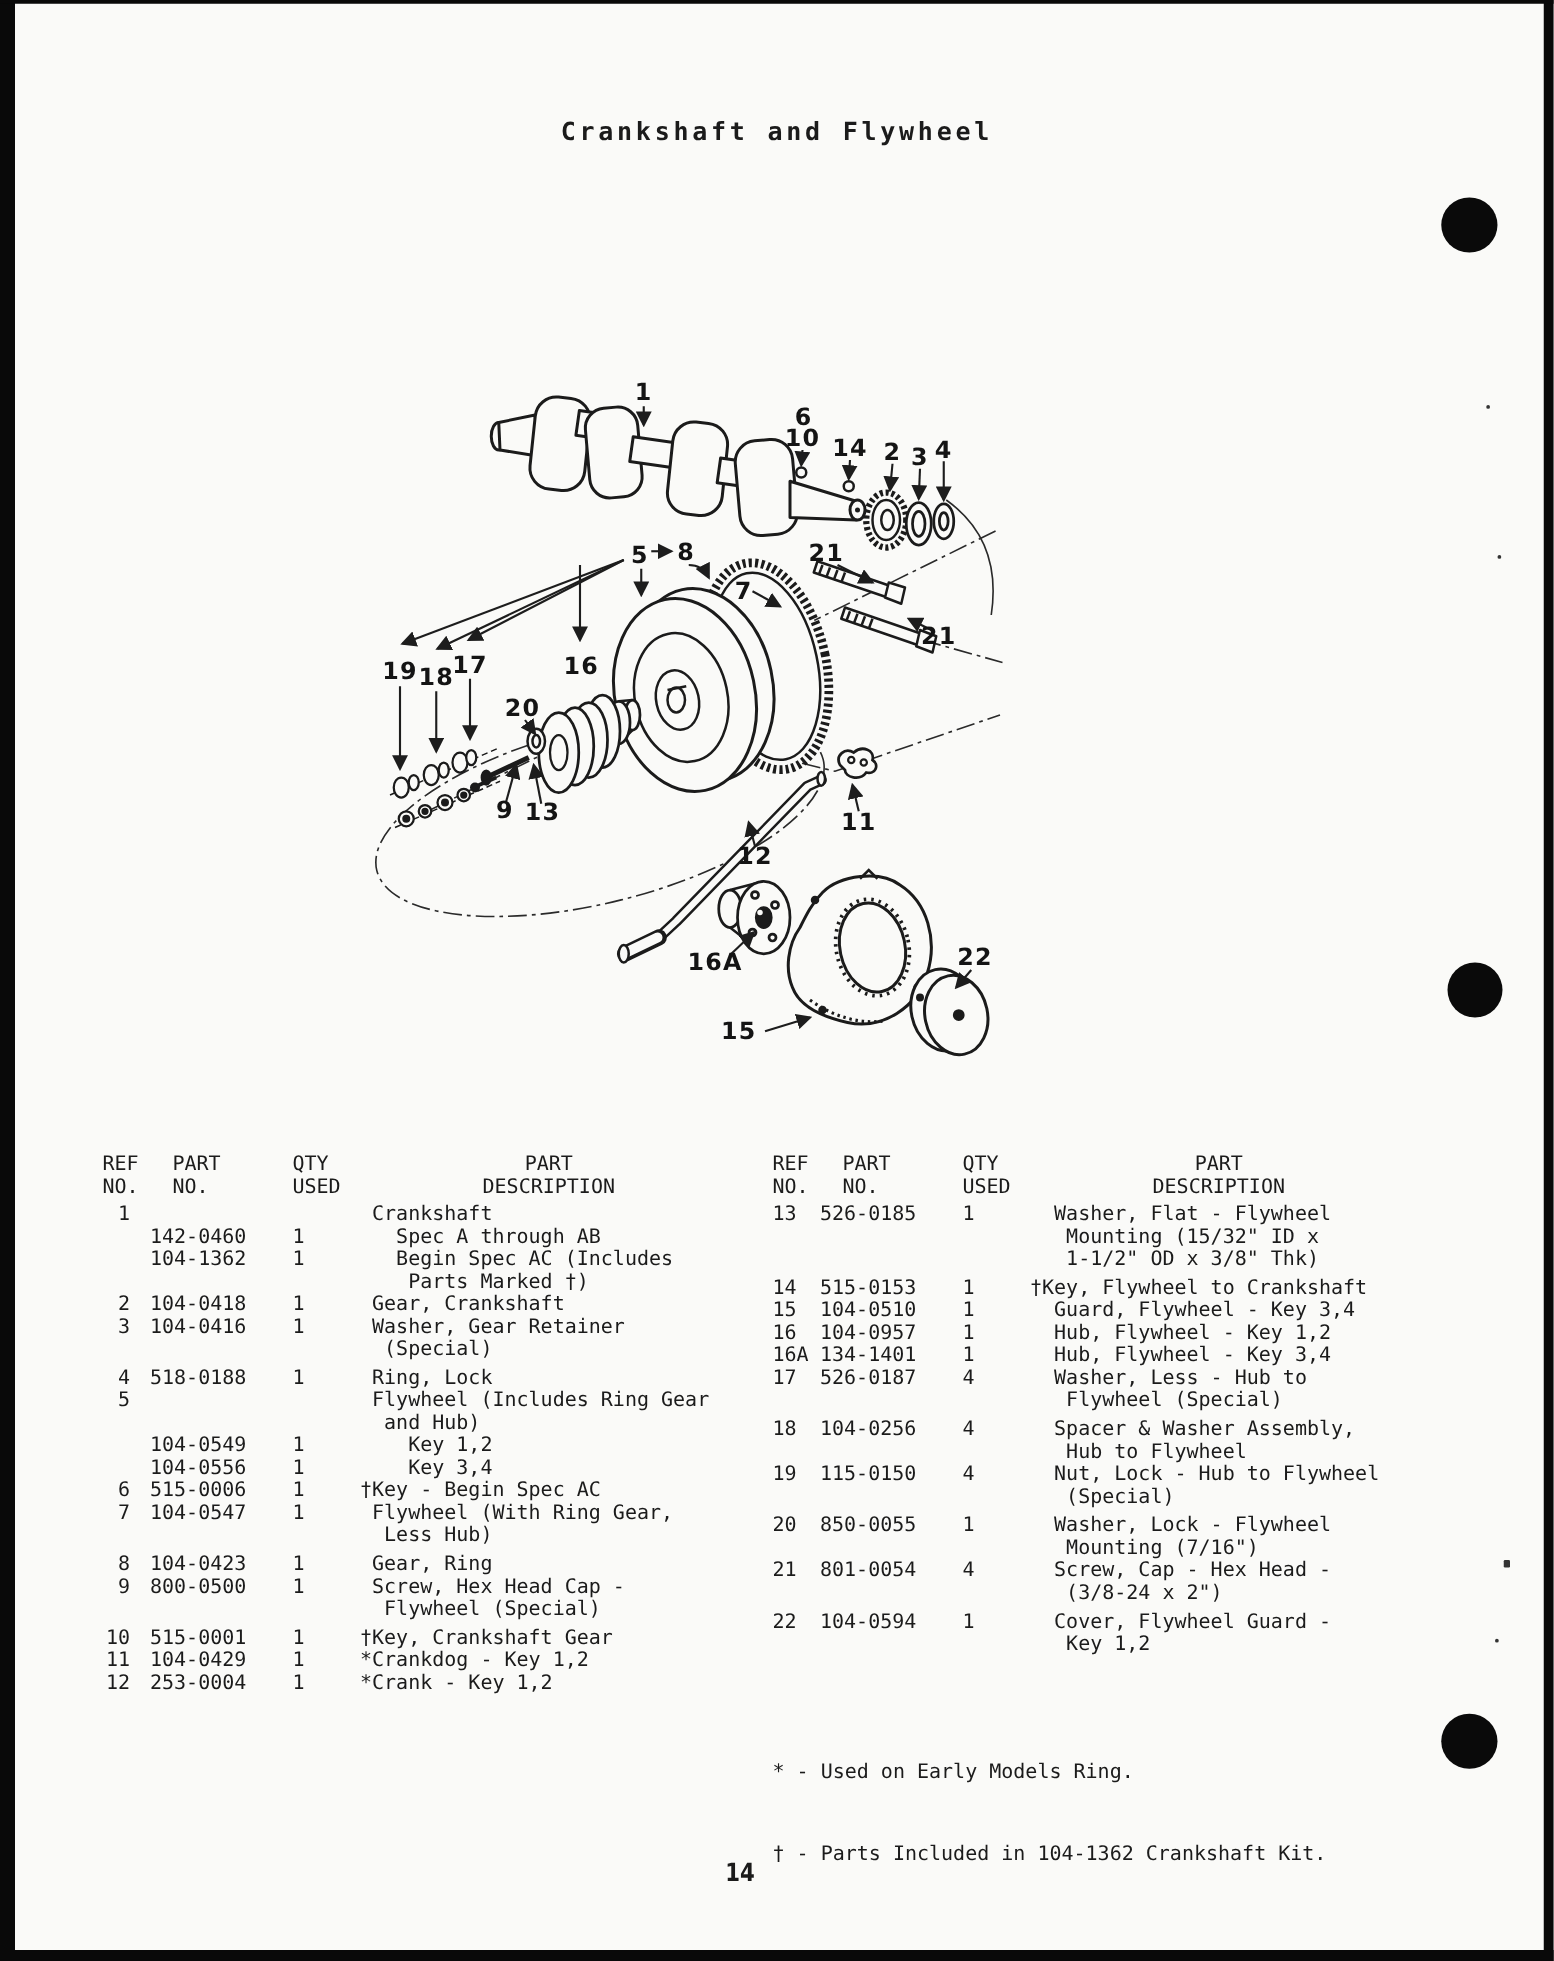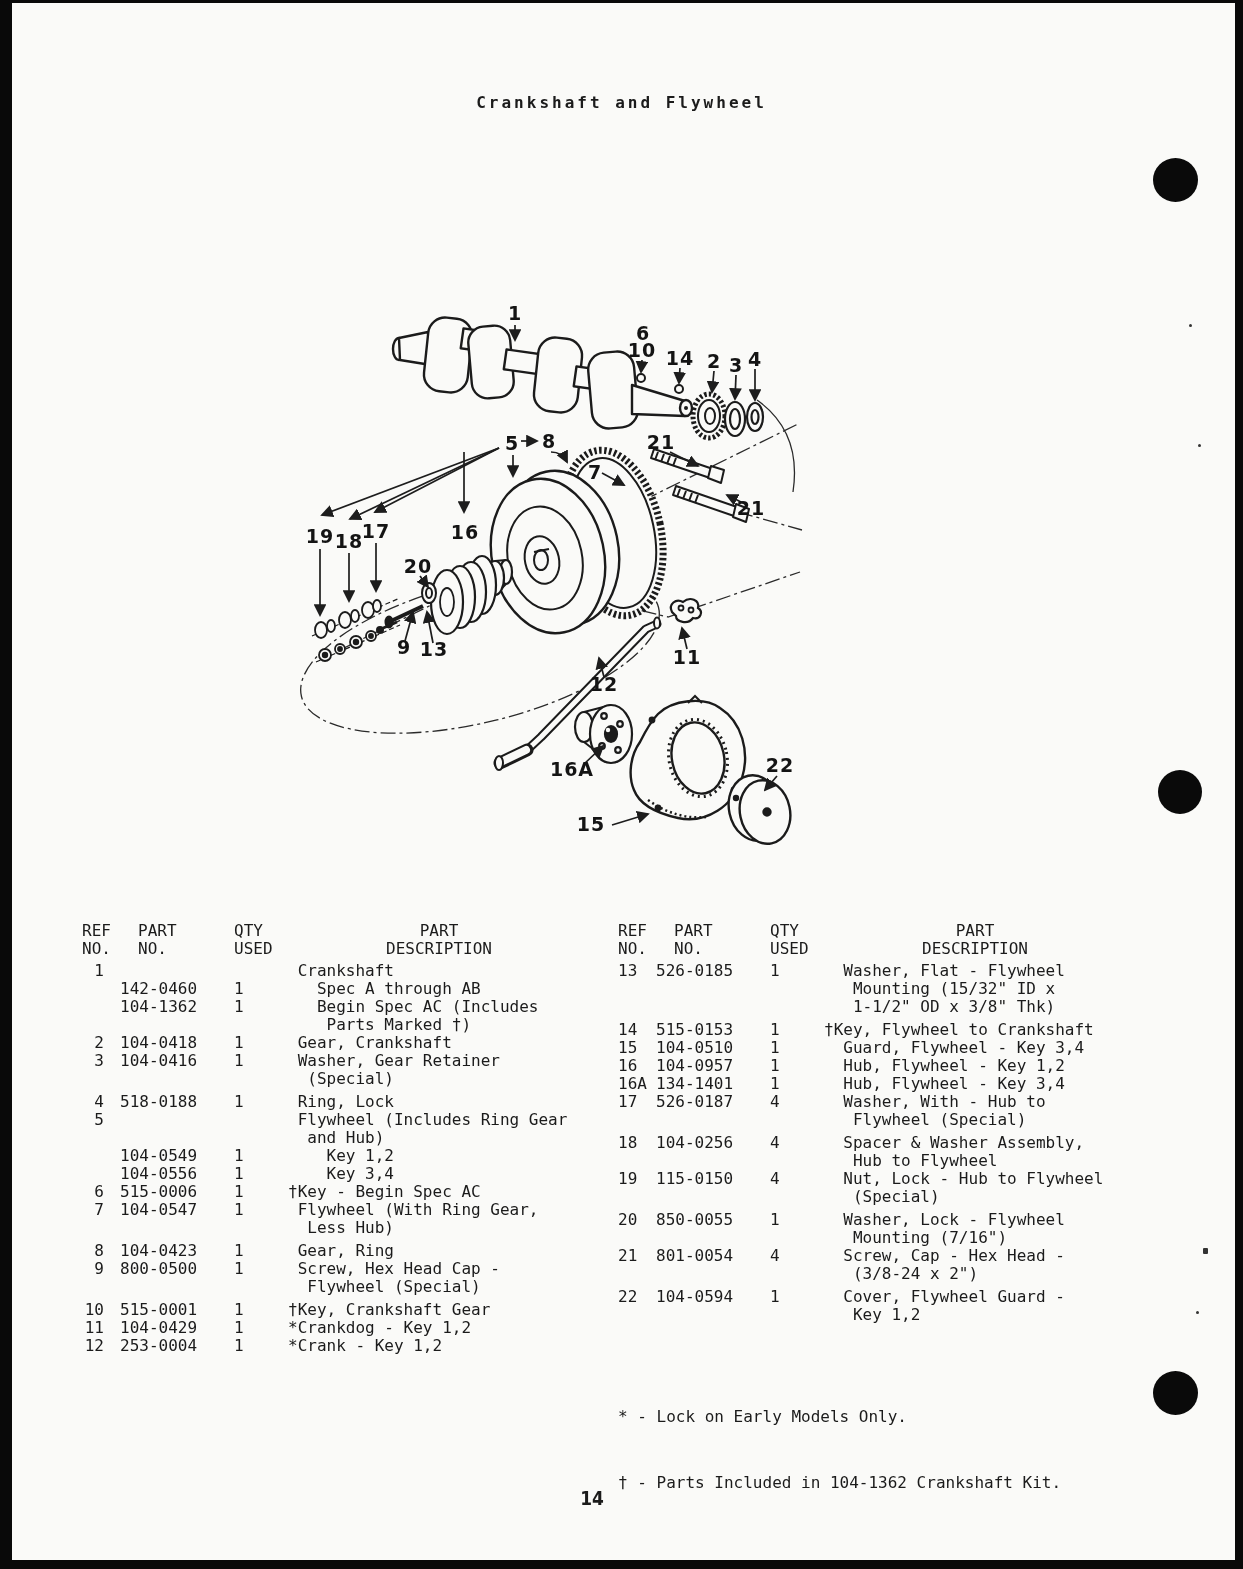--- a/index.html
+++ b/index.html
@@ -16,21 +16,21 @@
   #edge-left{left:0;top:0;width:12px;height:1569px;}
   #edge-right{right:0;top:0;width:8px;height:1569px;}
   #edge-top{left:0;top:0;width:1243px;height:3px;}
   #edge-bottom{left:0;top:1560px;width:1243px;height:9px;}
   .reg-dot{position:absolute;background:#0a0a0a;border-radius:50%;}
   .speck{position:absolute;background:#333;border-radius:50%;width:3px;height:3px;}
 
   #page-title{
     position:absolute;left:0;top:93px;width:1243px;
     text-align:center;
-    font-size:16px;font-weight:bold;letter-spacing:3px;
+    font-size:20px;font-weight:bold;letter-spacing:3px;
     white-space:pre;
   }
 
   #diagram{position:absolute;left:290px;top:300px;}
   #diagram .callout{
     font-family:"DejaVu Sans", sans-serif;
     font-weight:700;font-size:19px;fill:#141414;
     text-anchor:middle;letter-spacing:1px;
   }
 
@@ -347,33 +347,33 @@
     </div>
   </div>
   <div class="rows">
       <div class="tr"><span class="c-ref">13</span><span class="c-part">526-0185</span><span class="c-qty">1</span><span class="c-desc">  Washer, Flat - Flywheel</span></div>
       <div class="tr"><span class="c-ref"></span><span class="c-part"></span><span class="c-qty"></span><span class="c-desc">   Mounting (15/32" ID x</span></div>
       <div class="tr"><span class="c-ref"></span><span class="c-part"></span><span class="c-qty"></span><span class="c-desc">   1-1/2" OD x 3/8" Thk)</span></div>
       <div class="tr gap"><span class="c-ref">14</span><span class="c-part">515-0153</span><span class="c-qty">1</span><span class="c-desc">†Key, Flywheel to Crankshaft</span></div>
       <div class="tr"><span class="c-ref">15</span><span class="c-part">104-0510</span><span class="c-qty">1</span><span class="c-desc">  Guard, Flywheel - Key 3,4</span></div>
       <div class="tr"><span class="c-ref">16</span><span class="c-part">104-0957</span><span class="c-qty">1</span><span class="c-desc">  Hub, Flywheel - Key 1,2</span></div>
       <div class="tr"><span class="c-ref">16A</span><span class="c-part">134-1401</span><span class="c-qty">1</span><span class="c-desc">  Hub, Flywheel - Key 3,4</span></div>
-      <div class="tr"><span class="c-ref">17</span><span class="c-part">526-0187</span><span class="c-qty">4</span><span class="c-desc">  Washer, With - Hub to</span></div>
+      <div class="tr"><span class="c-ref">17</span><span class="c-part">526-0187</span><span class="c-qty">4</span><span class="c-desc">  Washer, Less - Hub to</span></div>
       <div class="tr"><span class="c-ref"></span><span class="c-part"></span><span class="c-qty"></span><span class="c-desc">   Flywheel (Special)</span></div>
       <div class="tr gap"><span class="c-ref">18</span><span class="c-part">104-0256</span><span class="c-qty">4</span><span class="c-desc">  Spacer &amp; Washer Assembly,</span></div>
       <div class="tr"><span class="c-ref"></span><span class="c-part"></span><span class="c-qty"></span><span class="c-desc">   Hub to Flywheel</span></div>
       <div class="tr"><span class="c-ref">19</span><span class="c-part">115-0150</span><span class="c-qty">4</span><span class="c-desc">  Nut, Lock - Hub to Flywheel</span></div>
       <div class="tr"><span class="c-ref"></span><span class="c-part"></span><span class="c-qty"></span><span class="c-desc">   (Special)</span></div>
       <div class="tr gap"><span class="c-ref">20</span><span class="c-part">850-0055</span><span class="c-qty">1</span><span class="c-desc">  Washer, Lock - Flywheel</span></div>
       <div class="tr"><span class="c-ref"></span><span class="c-part"></span><span class="c-qty"></span><span class="c-desc">   Mounting (7/16")</span></div>
       <div class="tr"><span class="c-ref">21</span><span class="c-part">801-0054</span><span class="c-qty">4</span><span class="c-desc">  Screw, Cap - Hex Head -</span></div>
       <div class="tr"><span class="c-ref"></span><span class="c-part"></span><span class="c-qty"></span><span class="c-desc">   (3/8-24 x 2")</span></div>
       <div class="tr gap"><span class="c-ref">22</span><span class="c-part">104-0594</span><span class="c-qty">1</span><span class="c-desc">  Cover, Flywheel Guard -</span></div>
       <div class="tr"><span class="c-ref"></span><span class="c-part"></span><span class="c-qty"></span><span class="c-desc">   Key 1,2</span></div>
     </div>
 </div>
 
 <div id="footnotes">
-  <div>* - Lock on Early Models Only.</div>
+  <div>* - Used on Early Models Ring.</div>
   <div>† - Parts Included in 104-1362 Crankshaft Kit.</div>
 </div>
 
 <div id="page-number">14</div>
 
 </body></html>

